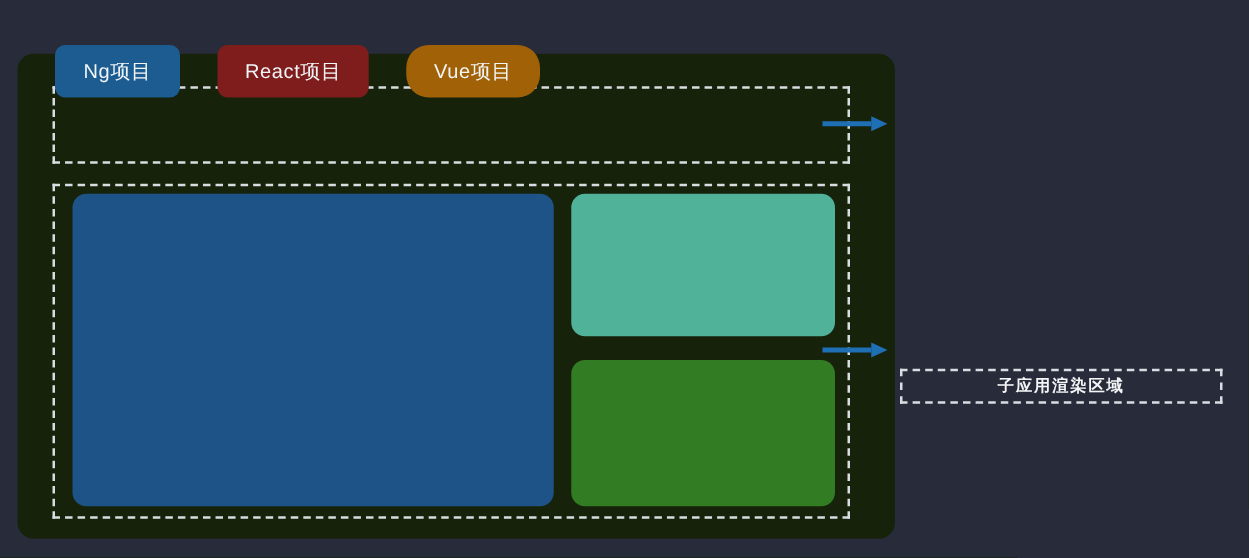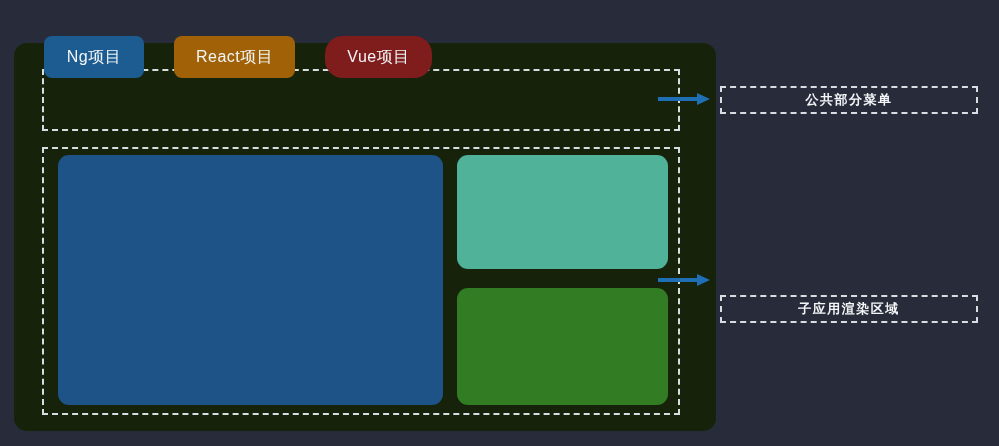--- a/index.html
+++ b/index.html
@@ -71,22 +71,22 @@
     font-size: 16px;
     font-family: "Liberation Sans", "DejaVu Sans", sans-serif;
     letter-spacing: 0.5px;
     display: flex;
     align-items: center;
     justify-content: center;
     cursor: pointer;
     white-space: nowrap;
   }
   .menu-btn.ng     { background: #1c5c91; }
-  .menu-btn.react  { background: #a16207; }
-  .menu-btn.vue    { background: #7f1d1d; border-radius: 18px; }
+  .menu-btn.react  { background: #7f1d1d; }
+  .menu-btn.vue    { background: #a16207; border-radius: 18px; }
 
   
   .block {
     position: absolute;
     border-radius: 11px;
   }
   .block-main {
     left: 58px;
     top: 155px;
     width: 385px;
@@ -190,17 +190,16 @@
   <div class="arrow arrow-top">
     <div class="shaft"></div>
     <div class="head"></div>
   </div>
 
   <div class="arrow arrow-bottom">
     <div class="shaft"></div>
     <div class="head"></div>
   </div>
 
-  <div class="caption-box caption-top">公共部分菜单</div>
 
   <div class="caption-box caption-bottom">子应用渲染区域</div>
 
 </div>
 
 </body></html>

